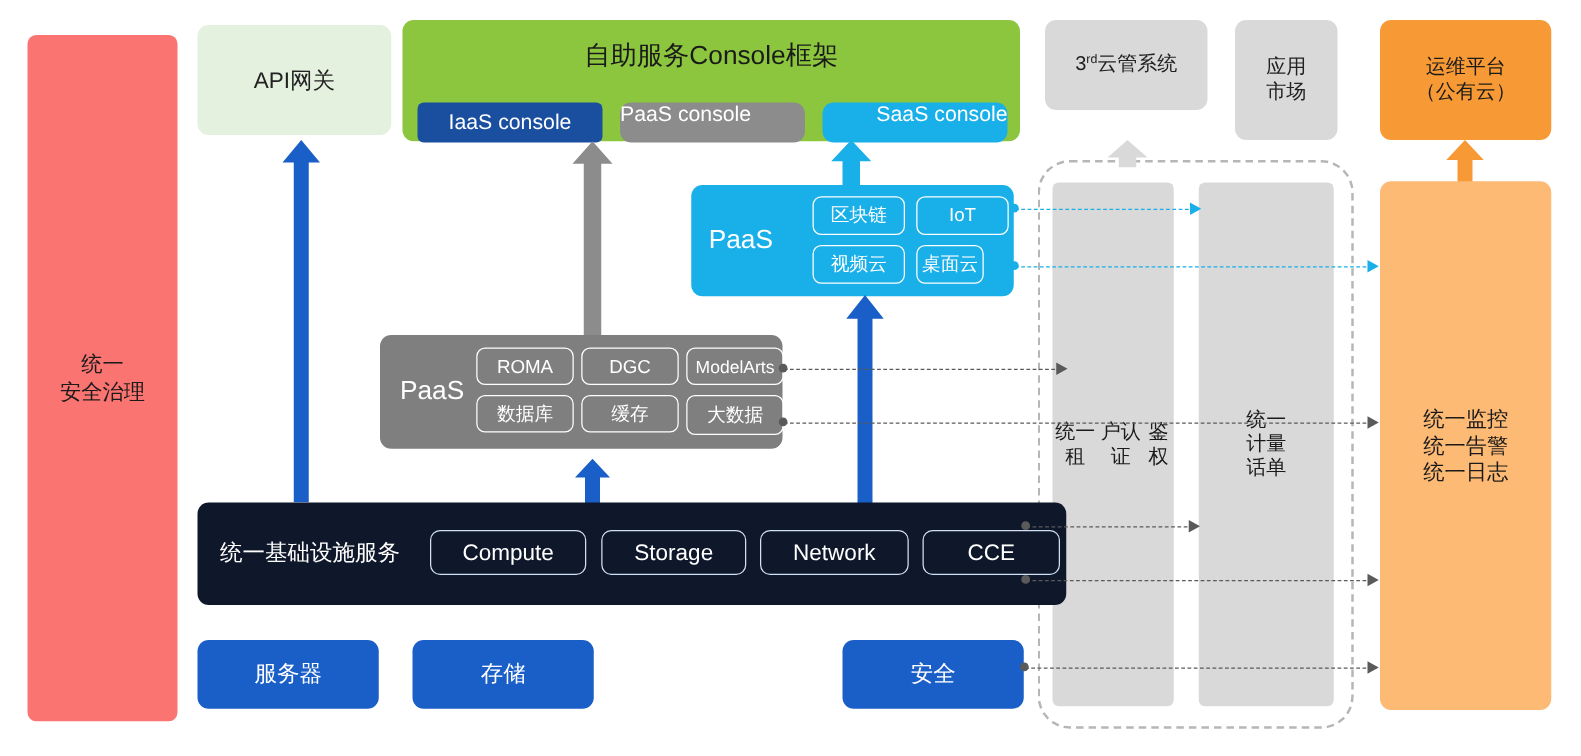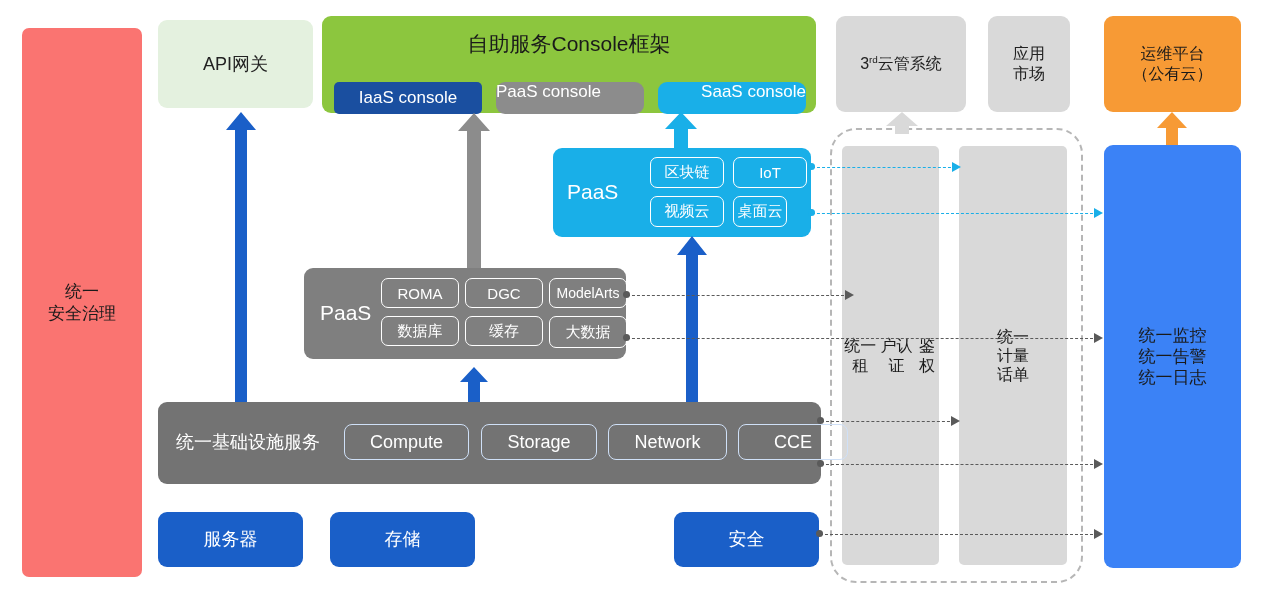--- a/index.html
+++ b/index.html
@@ -17,30 +17,30 @@
   .consoleframe{background:#8CC63E;border-radius:9px;display:block;}
   .console-title{position:absolute;left:0;right:0;top:14px;text-align:center;font-size:21px;color:#1a1a1a;}
   .cbtn{position:absolute;top:66px;height:32px;border-radius:5px;display:flex;align-items:center;justify-content:center;font-size:17px;color:#fff;box-sizing:border-box;}
   .cbtn.iaas{background:#1A4FA0;}
   .cbtn.paas{background:#8C8C8C;}
   .cbtn.saas{background:#19AFE8;text-align:right;}
 
   
   .graybox{background:#D9D9D9;color:#222;font-size:16px;border-radius:9px;}
   .orangebox{background:#F79A35;color:#1a1a1a;font-size:16px;border-radius:9px;}
-  .orangepanel{background:#3b82f6;color:#1a1a1a;font-size:17px;border-radius:9px;}
+  .orangepanel{background:#fdba74;color:#1a1a1a;font-size:17px;border-radius:9px;}
 
   
   .saas{background:#19AFE8;border-radius:9px;display:block;}
   .paas{background:#7F7F7F;border-radius:9px;display:block;}
   .panel-label{position:absolute;color:#fff;font-size:21px;}
   .chip{position:absolute;box-sizing:border-box;border:1.6px solid #fff;border-radius:7px;color:#fff;display:flex;align-items:center;justify-content:center;font-size:15px;}
 
   
-  .infra{background:#737373;border-radius:9px;display:block;}
+  .infra{background:#0f172a;border-radius:9px;display:block;padding-left:32px;}
   .infra-label{position:absolute;left:18px;top:28px;color:#fff;font-size:18px;}
   .ichip{position:absolute;top:22px;height:36px;box-sizing:border-box;border:1.6px solid #cfe0f7;border-radius:8px;color:#fff;display:flex;align-items:center;justify-content:center;font-size:18px;}
   .hwbox{background:#1A5FC8;color:#fff;font-size:18px;border-radius:9px;}
 
   
   .dashwrap{position:absolute;box-sizing:border-box;border:2px dashed #B6B6B6;border-radius:26px;}
   .gcol{position:absolute;background:#D9D9D9;border-radius:5px;display:flex;align-items:center;justify-content:center;text-align:center;color:#1a1a1a;font-size:16px;line-height:1.2;}
 
   
   .arrow{position:absolute;}
@@ -72,21 +72,21 @@
       <span>IaaS console</span>
     </div>
     <div class="cbtn paas" style="left:174px;width:148px;">
       <span>PaaS console</span>
     </div>
     <div class="cbtn saas" style="left:336px;width:148px;">
       <span>SaaS console</span>
     </div>
   </div>
 
-  <div class="box graybox" style="left:836px;top:16px;width:130px;height:96px;">
+  <div class="box graybox" style="left:836px;top:16px;width:130px;height:72px;">
     <span><span>3</span><sup>rd</sup><span>云管系统</span></span>
   </div>
 
   <div class="box graybox" style="left:988px;top:16px;width:82px;height:96px;flex-direction:column;">
     <span>应用</span>
     <span>市场</span>
   </div>
 
   <div class="box orangebox" style="left:1104px;top:16px;width:137px;height:96px;flex-direction:column;">
     <span>运维平台</span>

